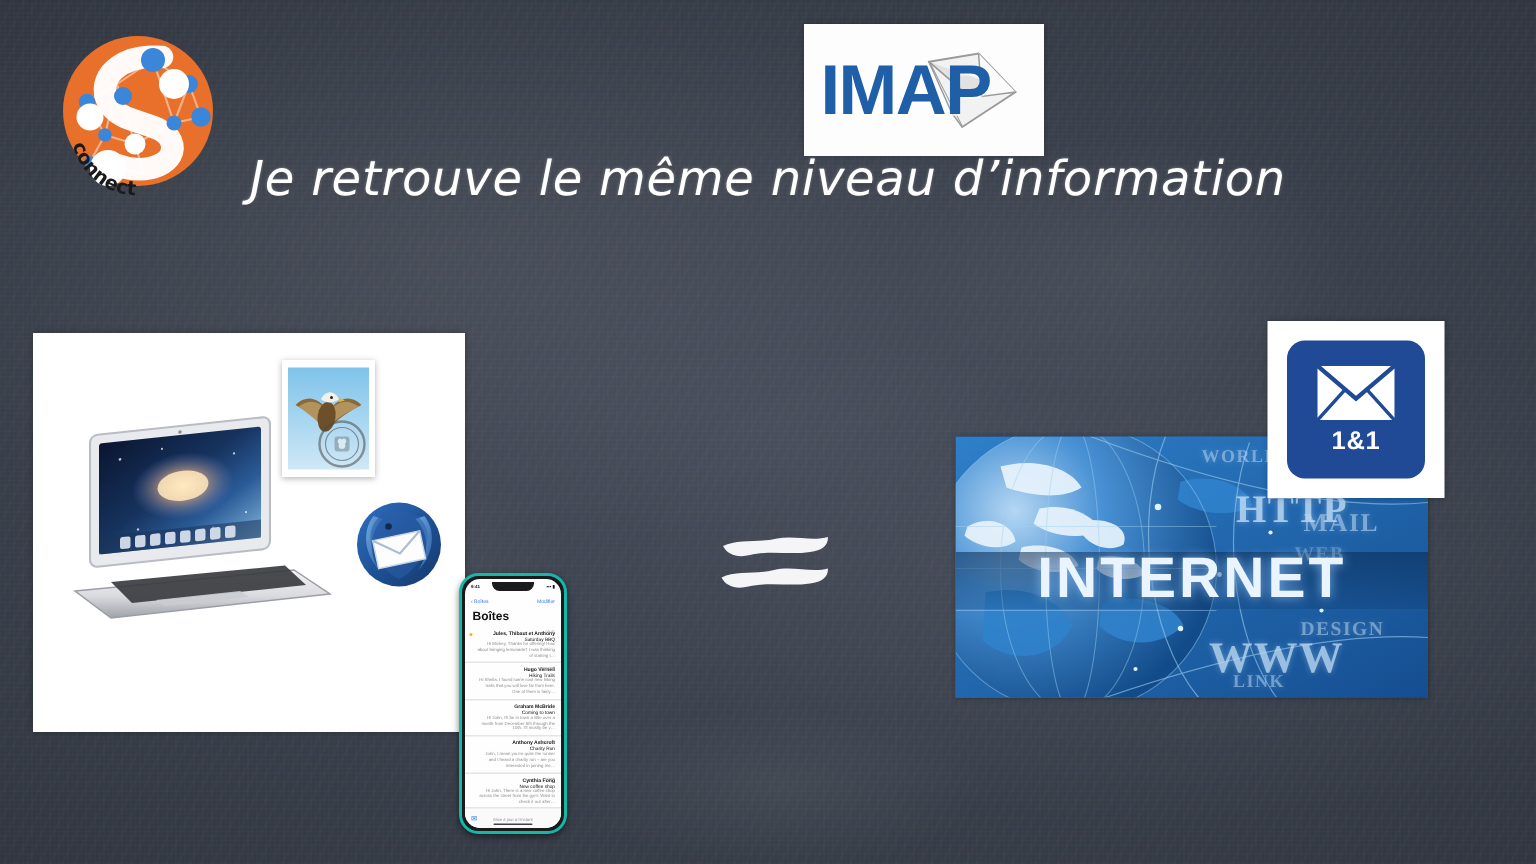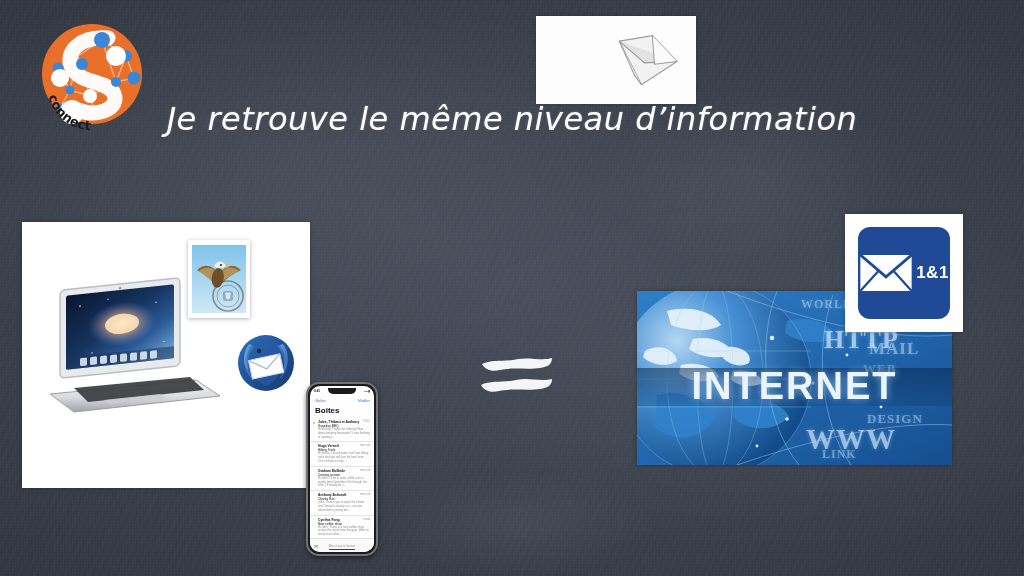--- a/index.html
+++ b/index.html
@@ -78,23 +78,24 @@
     filter:drop-shadow(0 1px 2px rgba(0,0,0,.3));
   }
 
   
   #thunderbird{ position:absolute; left:215px; top:112px; width:58px; height:58px; }
 
   
   #iphone{
     position:absolute; left:306px; top:382px; width:72px; height:174px;
     background:#1b1b1d; border-radius:13px;
-    border:2px solid #737373;
+    border:2px solid #14b8a6;
     box-shadow:0 2px 5px rgba(0,0,0,.5);
     overflow:hidden;
+    text-align:right;
   }
   #iphone .screen{
     position:absolute; left:2px; top:2px; right:2px; bottom:2px;
     background:#fefefe; border-radius:10px; overflow:hidden;
     font-family:"Liberation Sans", sans-serif;
   }
   #iphone .notch{
     position:absolute; left:50%; transform:translateX(-50%); top:2px;
     width:28px; height:6px; background:#1b1b1d;
     border-bottom-left-radius:5px; border-bottom-right-radius:5px; z-index:5;
@@ -165,21 +166,21 @@
   }
 
   
   #oneone{
     position:absolute; left:845px; top:214px; width:118px; height:118px;
     background:#fff; display:flex; align-items:center; justify-content:center;
     box-shadow:0 0 4px rgba(0,0,0,.3);
   }
   #oneone .tile{
     width:92px; height:92px; background:#204a96; border-radius:12px;
-    display:flex; flex-direction:row; align-items:center; justify-content:center;
+    display:flex; flex-direction:column; align-items:center; justify-content:center;
     gap:3px;
   }
   #oneone .label{ color:#fff; font-size:17px; font-weight:bold; letter-spacing:.5px; }
 </style>
 </head>
 <body>
 
 <div id="board">
   <div class="smudge" style="left:120px;top:300px;width:260px;height:160px;"></div>
   <div class="smudge" style="left:600px;top:90px;width:300px;height:180px;"></div>
@@ -233,20 +234,21 @@
 <div id="imap-badge">
   <div class="inner">
     <svg viewBox="0 0 150 70" width="150" height="70" style="position:absolute;left:0;top:0;z-index:1;">
       <g transform="translate(78,4) rotate(8)">
         <path d="M2 12 L34 2 L62 24 L30 52 Z" fill="#f2f2f2" stroke="#9a9a9a" stroke-width="1.2"></path>
         <path d="M2 12 L30 30 L62 24" fill="#e2e2e2" stroke="#9a9a9a" stroke-width="1.1"></path>
         <path d="M2 12 L22 44 L30 52" fill="#ededed" stroke="#9a9a9a" stroke-width="1"></path>
         <path d="M34 2 L40 30 L62 24" fill="#fbfbfb" stroke="#9a9a9a" stroke-width="1"></path>
       </g>
     </svg>
+    <div id="imap-text">IMAP</div>
   </div>
 </div>
 
 <div id="title">
   <span class="ln">Je retrouve le même niveau d’information</span>
 </div>
 
 <div id="left-panel">
 
   <svg id="macbook" viewBox="0 0 180 150">

